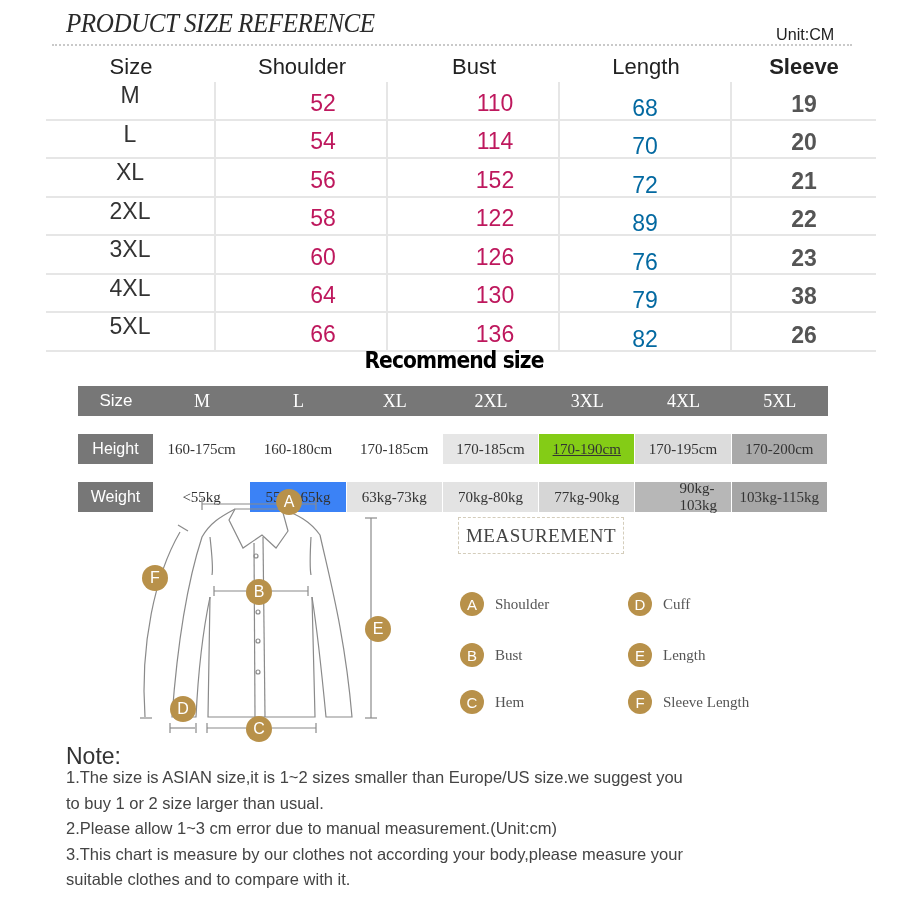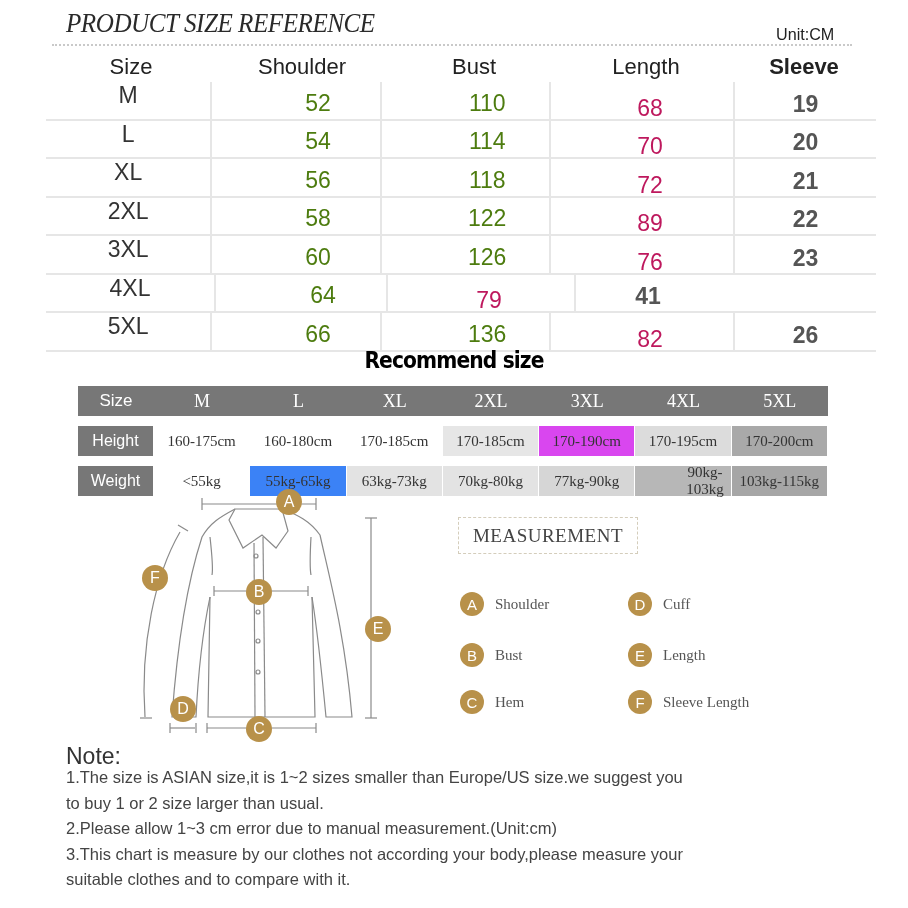--- a/index.html
+++ b/index.html
@@ -24,34 +24,34 @@
   
   .size-table { position: absolute; left: 46px; top: 52px; width: 830px; }
   .st-head { display: flex; height: 30px; align-items: center; }
   .st-row { display: flex; height: 38.5px; border-bottom: 2px solid #e6e6e6; }
   .st-row .c { border-right: 2px solid #e6e6e6; }
   .st-row .c:last-child { border-right: none; }
   .c { display: flex; justify-content: center; align-items: center; font-size: 23px; color: #444; }
   .st-head .c { font-size: 22px; color: #222; }
   .w0 { width: 170px; } .w1 { width: 172px; } .w2 { width: 172px; } .w3 { width: 172px; } .w4 { width: 144px; font-weight: bold; }
   .st-row .c0 { align-items: flex-start; padding-top: 0px; color: #333; font-size: 23px; }
-  .st-row .c1, .st-row .c2 { align-items: center; padding-top: 6px; color: #4d7c0f; padding-left: 44px; }
-  .st-row .c3 { padding-top: 16px; color: #be185d; margin-left: 16px; }
+  .st-row .c1, .st-row .c2 { align-items: center; padding-top: 6px; color: #be185d; padding-left: 44px; }
+  .st-row .c3 { padding-top: 16px; color: #0369a1; }
   .st-row .c4 { padding-top: 8px; color: #555; }
 
   .rec-title {
     position: absolute; left: 0; width: 908px; top: 347px; text-align: center;
     font-family: "DejaVu Sans", sans-serif; font-weight: bold; font-size: 23px; color: #000;
     letter-spacing: -1px; transform: scaleX(0.88);
   }
 
   
   .rec-table { position: absolute; left: 78px; top: 386px; width: 750px; }
   .rt-row { display: flex; height: 30px; }
-  .rt-row + .rt-row { margin-top: 10px; text-align: center; }
+  .rt-row + .rt-row { margin-top: 18px; }
   .rt-head { background: #777777; height: 30px; }
   .rt-cell {
     display: flex; align-items: center; justify-content: center;
     font-family: "Liberation Serif", serif; font-size: 15px; color: #333;
     border-right: 1px solid #ffffff;
   }
   .rt-head .rt-cell { color: #ffffff; font-size: 18px; border-right: none; }
   .rt-label {
     width: 76px; background: #777777; color: #ffffff !important;
     font-family: "Liberation Sans", sans-serif !important; font-size: 16px !important;
@@ -62,21 +62,21 @@
   
   .diagram { position: absolute; left: 130px; top: 485px; width: 300px; height: 265px; }
   .badge {
     position: absolute; width: 26px; height: 26px; border-radius: 50%;
     background: #b8914a; color: #fff; font-size: 16px;
     display: flex; align-items: center; justify-content: center;
     font-family: "Liberation Sans", sans-serif;
   }
 
   .meas-box {
-    position: absolute; left: 458px; top: 517px; width: 180px; height: 37px;
+    position: absolute; left: 458px; top: 517px; width: 166px; height: 37px;
     border: 1.5px dashed #d4cdbb; display: flex; align-items: center; justify-content: center;
     font-family: "Liberation Serif", serif; font-size: 19px; color: #444; letter-spacing: 0.5px;
   }
   .legend-item { position: absolute; display: flex; align-items: center; }
   .legend-item .badge { position: static; width: 24px; height: 24px; font-size: 15px; }
   .legend-item .lbl {
     margin-left: 11px; font-family: "Liberation Serif", serif; font-size: 15px; color: #555;
   }
 
   .note-title { position: absolute; left: 66px; top: 743px; font-size: 23px; color: #333; }
@@ -107,43 +107,44 @@
   <div class="st-row">
     <div class="c w0 c0">L</div>
     <div class="c w1 c1">54</div>
     <div class="c w2 c2">114</div>
     <div class="c w3 c3">70</div>
     <div class="c w4 c4">20</div>
   </div>
   <div class="st-row">
     <div class="c w0 c0">XL</div>
     <div class="c w1 c1">56</div>
-    <div class="c w2 c2">118</div>
+    <div class="c w2 c2">152</div>
     <div class="c w3 c3">72</div>
     <div class="c w4 c4">21</div>
   </div>
   <div class="st-row">
     <div class="c w0 c0">2XL</div>
     <div class="c w1 c1">58</div>
     <div class="c w2 c2">122</div>
     <div class="c w3 c3">89</div>
     <div class="c w4 c4">22</div>
   </div>
   <div class="st-row">
     <div class="c w0 c0">3XL</div>
     <div class="c w1 c1">60</div>
     <div class="c w2 c2">126</div>
     <div class="c w3 c3">76</div>
     <div class="c w4 c4">23</div>
   </div>
   <div class="st-row">
     <div class="c w0 c0">4XL</div>
     <div class="c w1 c1">64</div>
+    <div class="c w2 c2">130</div>
     <div class="c w3 c3">79</div>
-    <div class="c w4 c4">41</div>
+    <div class="c w4 c4">38</div>
   </div>
   <div class="st-row">
     <div class="c w0 c0">5XL</div>
     <div class="c w1 c1">66</div>
     <div class="c w2 c2">136</div>
     <div class="c w3 c3">82</div>
     <div class="c w4 c4">26</div>
   </div>
 </div>
 
@@ -159,21 +160,21 @@
     <div class="rt-cell s">3XL</div>
     <div class="rt-cell s">4XL</div>
     <div class="rt-cell s">5XL</div>
   </div>
   <div class="rt-row">
     <div class="rt-cell rt-label">Height</div>
     <div class="rt-cell s hcell" style="background: rgb(255, 255, 255);">160-175cm</div>
     <div class="rt-cell s hcell" style="background: rgb(255, 255, 255);">160-180cm</div>
     <div class="rt-cell s hcell" style="background: rgb(255, 255, 255);">170-185cm</div>
     <div class="rt-cell s hcell" style="background: rgb(230, 230, 230);">170-185cm</div>
-    <div class="rt-cell s hcell" style="background: #d946ef;">170-190cm</div>
+    <div class="rt-cell s hcell" style="background: #84cc16; text-decoration: underline;">170-190cm</div>
     <div class="rt-cell s hcell" style="background: rgb(220, 220, 220);">170-195cm</div>
     <div class="rt-cell s hcell" style="background: rgb(169, 169, 169);">170-200cm</div>
   </div>
   <div class="rt-row">
     <div class="rt-cell rt-label">Weight</div>
     <div class="rt-cell s wcell" style="background: rgb(255, 255, 255);">&lt;55kg</div>
     <div class="rt-cell s wcell" style="background: #3b82f6;">55kg-65kg</div>
     <div class="rt-cell s wcell" style="background: rgb(227, 227, 227);">63kg-73kg</div>
     <div class="rt-cell s wcell" style="background: rgb(227, 227, 227);">70kg-80kg</div>
     <div class="rt-cell s wcell" style="background: rgb(214, 214, 214);">77kg-90kg</div>

